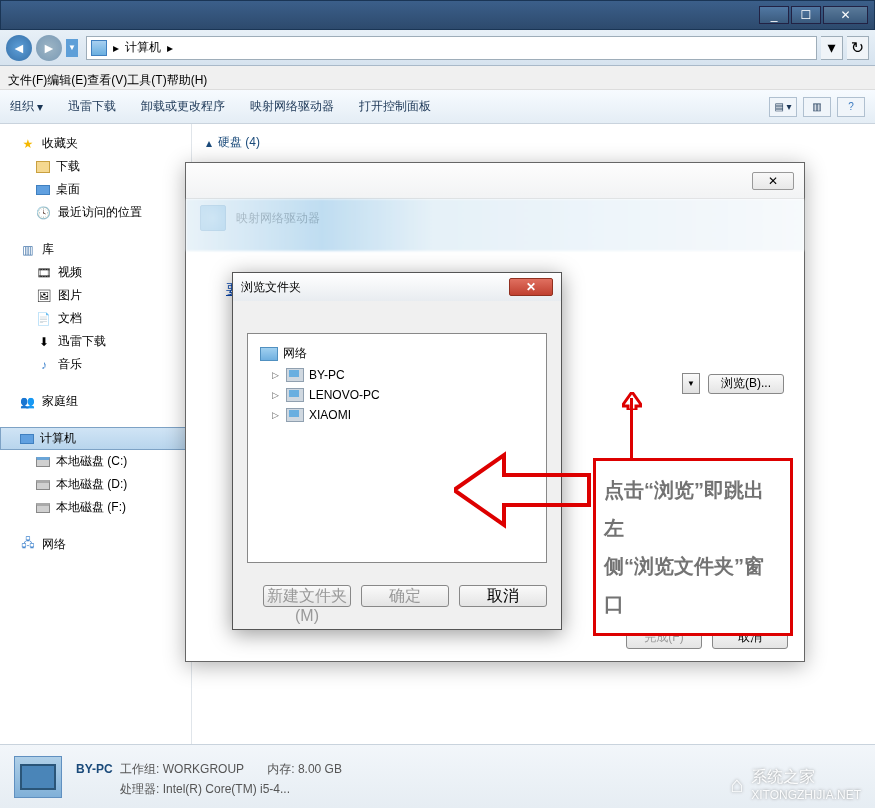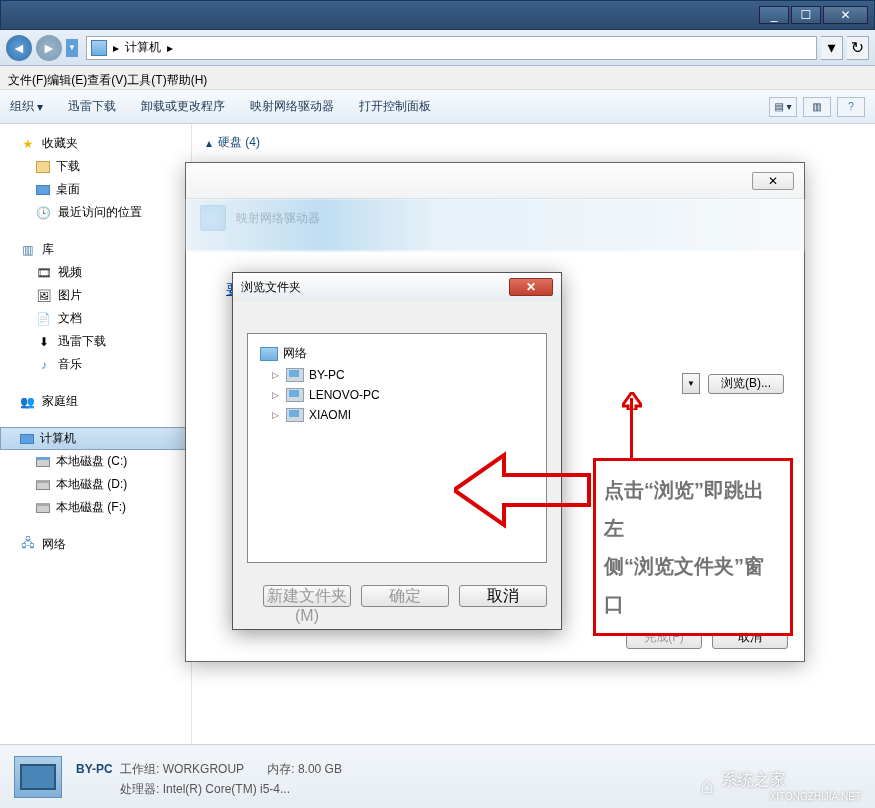--- a/index.html
+++ b/index.html
@@ -88,21 +88,21 @@
     .annot-line-h { position: absolute; left: 622px; top: 392px; z-index: 20; }
     .annot-box { position: absolute; left: 593px; top: 458px; width: 200px; border: 3px solid #d00; background: #fff; padding: 10px 8px; font-size: 20px; color: #737373; font-weight: bold; line-height: 1.9; z-index: 20; }
     
     
     .statusbar { position: absolute; bottom: 0; left: 0; right: 0; height: 64px; background: linear-gradient(#f2f6fa, #e6edf3); border-top: 1px solid #c9d3dd; display: flex; align-items: center; padding: 0 14px; font-size: 12px; }
     .stat-icon { width: 48px; height: 42px; background: linear-gradient(#b0d0e8, #80b0d8); border: 1px solid #6090c0; margin-right: 14px; display:flex; align-items:center; justify-content:center; }
     .stat-monitor { width: 36px; height: 26px; background: #4a85b8; border: 2px solid #2a5578; }
     .stat-info { display: flex; flex-direction: column; gap: 3px; color: #555; margin-top: 6px; }
     .stat-info b { color: #1a4a7a; margin-right: 4px; }
     .watermark { position: absolute; right: 14px; bottom: 6px; font-size: 16px; color: #fff; opacity: 0.85; display: flex; align-items: center; gap: 8px; text-shadow: 0 0 3px #777; }
-    .watermark small { font-size: 10px; display:block;margin-left:48px; }
+    .watermark small { font-size: 12px; display:block; }
   </style>
 </head>
 <body>
 
 <div class="titlebar">
   <div class="win-btn">_</div>
   <div class="win-btn">☐</div>
   <div class="win-btn close">✕</div>
 </div>
 

